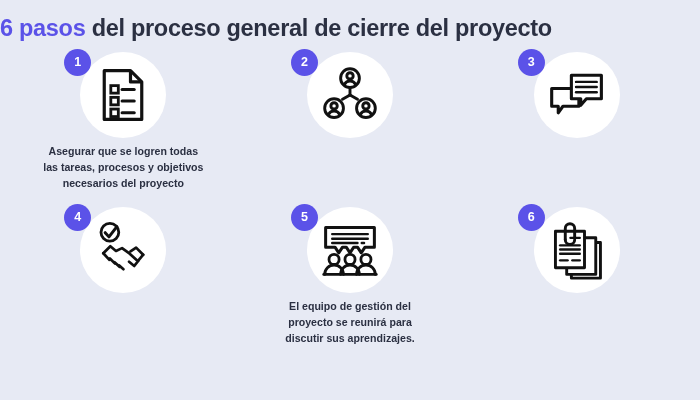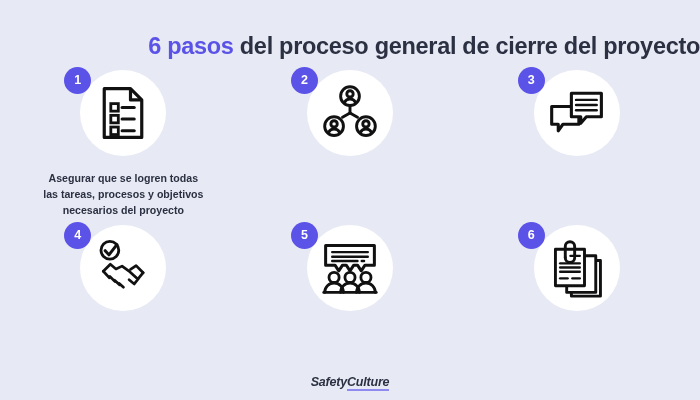--- a/index.html
+++ b/index.html
@@ -16,26 +16,26 @@
   }
   .infographic {
     width: 700px;
     height: 400px;
     position: relative;
     box-sizing: border-box;
     display: flex;
     flex-direction: column;
   }
   .title {
-    text-align: right;
+    text-align: left;
     font-size: 23.5px;
     font-weight: bold;
     color: #2b3042;
     letter-spacing: -0.3px;
-    margin-top: 34px;
+    margin-top: 16px;
     line-height: 1.1;
     white-space: nowrap;
   }
   .title .accent {
     color: #5b52e8;
   }
   .grid {
     margin-top: 10px;
     display: grid;
     grid-template-columns: repeat(3, 1fr);
@@ -83,21 +83,21 @@
     background: #5b52e8;
     color: #ffffff;
     font-size: 12.5px;
     font-weight: bold;
     display: flex;
     align-items: center;
     justify-content: center;
     z-index: 3;
   }
   .caption {
-    margin-top: 14px;
+    margin-top: 5px;
     text-align: center;
     font-size: 10.6px;
     font-weight: bold;
     color: #2b3042;
     line-height: 1.52;
     max-width: 190px;
     white-space: pre-line;
   }
   .footer {
     position: absolute;
@@ -228,20 +228,23 @@
             <circle cx="15" cy="42" r="5.4"></circle>
             <circle cx="32" cy="42" r="5.4"></circle>
             <circle cx="49" cy="42" r="5.4"></circle>
             <path d="M5 58 a10 10 0 0 1 20 0" stroke-linecap="round"></path>
             <path d="M22 58 a10 10 0 0 1 20 0" stroke-linecap="round"></path>
             <path d="M39 58 a10 10 0 0 1 20 0" stroke-linecap="round"></path>
             <line x1="4" y1="58" x2="60" y2="58" stroke-linecap="round"></line>
           </g>
         </svg>
       </div>
+      <div class="caption">El equipo de gestión del
+proyecto se reunirá para
+discutir sus aprendizajes.</div>
     </div>
 
     <div class="step">
       <div class="icon-wrap">
         <div class="circle-bg"></div>
         <div class="badge">6</div>
         <svg class="icon-svg" viewBox="0 0 64 64">
           <path d="M21 19 H52 V58 H21 Z" fill="#fff" stroke="#111" stroke-width="3.1" stroke-linejoin="round"></path>
           <path d="M52 24 H57 V62 H26 V58" fill="none" stroke="#111" stroke-width="3.1" stroke-linejoin="round"></path>
           <path d="M9 12 H40 V51 H9 Z" fill="#fff" stroke="#111" stroke-width="3.1" stroke-linejoin="round"></path>
@@ -254,17 +257,14 @@
             <line x1="27" y1="43" x2="35" y2="43"></line>
           </g>
           <path d="M19.5 21 V9 a5 5 0 0 1 10 0 V19" fill="none" stroke="#111" stroke-width="3.1" stroke-linecap="round"></path>
           <path d="M19.5 21 a5 5 0 0 0 10 0" fill="none" stroke="#111" stroke-width="3.1" stroke-linecap="round"></path>
         </svg>
       </div>
     </div>
 
   </div>
 
-  <div class="footer">
-    <span class="logo"><span>Safety</span><span>Culture</span><span class="logo-underline"></span></span>
-  </div>
 
 </div>
 
 </body></html>

